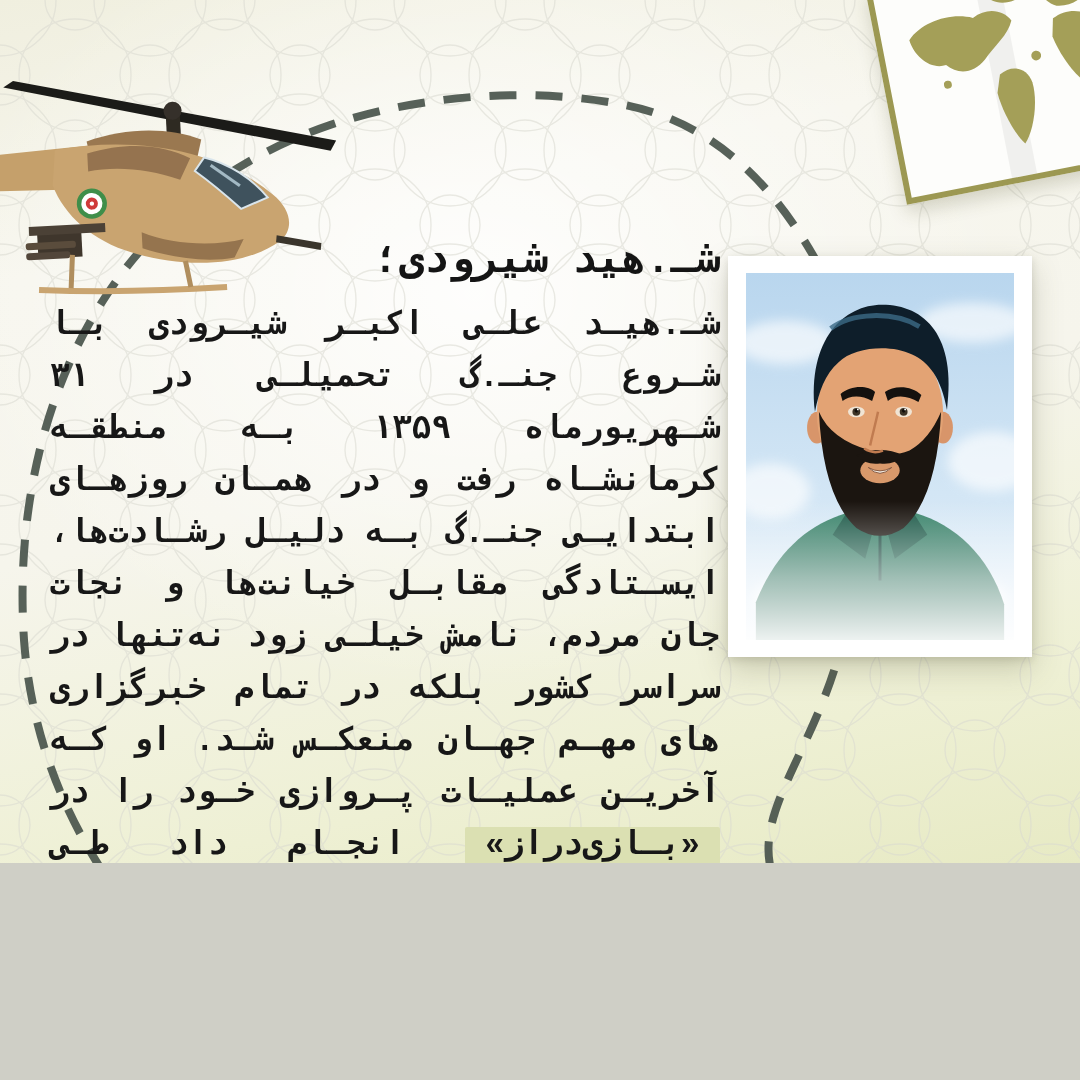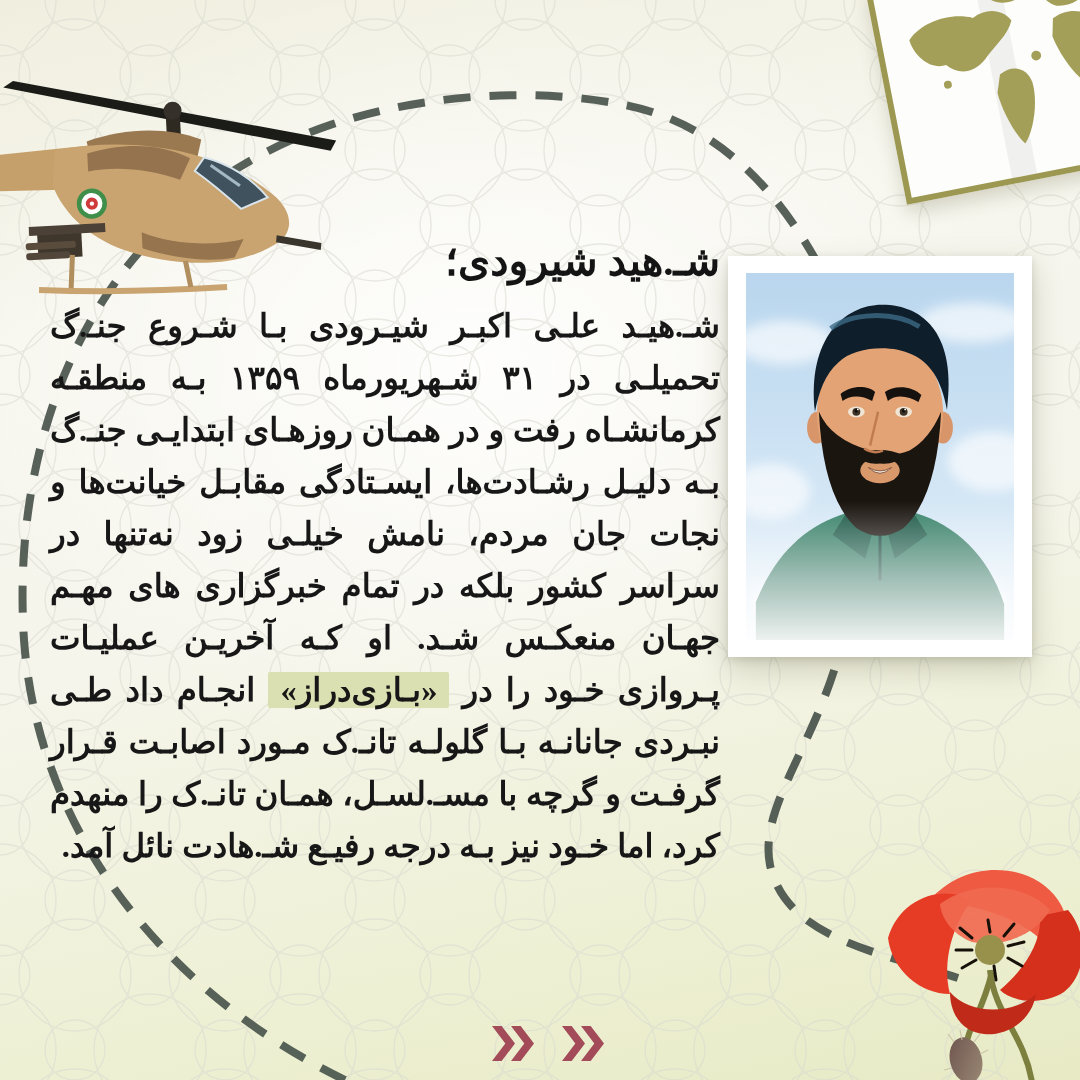--- a/index.html
+++ b/index.html
@@ -1,31 +1,31 @@
 <!DOCTYPE html>
 <html lang="fa"><head>
 <meta charset="utf-8">
 <style>
   html,body{margin:0;padding:0;background:#cfcfc6;}
   .canvas{
-    position:relative;width:1080px;height:1080px;overflow:hidden;margin:0 auto;
+    position:relative;width:1080px;height:863px;overflow:hidden;margin:0 auto;
     background:
       radial-gradient(860px 640px at 44% 34%, rgba(255,255,255,.85), rgba(255,255,255,0) 62%),
       linear-gradient(168deg,#f0efdf 0%,#f7f6ee 26%,#f6f5ec 52%,#eef0d4 82%,#e7eac4 100%);
-    font-family:Liberation Serif, serif;
+    font-family:Liberation Mono, monospace;
   }
   .layer{position:absolute;inset:0;}
   svg{display:block;}
 
   
   .textblock{position:absolute;top:232px;left:50px;right:360px;direction:rtl;z-index:4;}
   .title{margin:0 0 10px 0;color:#141414;font-size:41px;line-height:1.42;font-weight:bold;text-align:right;letter-spacing:-.5px;}
   .bodytext{margin:0;color:#171717;font-size:32.5px;font-weight:bold;line-height:1.6;
     text-align:justify;text-align-last:right;letter-spacing:-.3px;}
-  .bodytext mark{background:#dbe0b2;color:inherit;padding:0 12px;border-radius:2px;}
+  .bodytext mark{background:#dbe0b2;color:inherit;padding:0 20px;border-radius:2px;}
 
   
   .portrait{position:absolute;left:728px;top:256px;width:304px;height:401px;background:#ffffff;
     padding:17px 18px;box-sizing:border-box;z-index:3;
     box-shadow:0 12px 28px rgba(90,90,60,.25),0 3px 8px rgba(90,90,60,.18);}
   .portrait svg{width:100%;height:100%;}
 
   
   .map-paper{position:absolute;left:884px;top:-34px;width:238px;height:218px;background:#fdfdfb;
     border:6px solid #9c9852;box-sizing:border-box;transform:rotate(-11deg);z-index:2;

